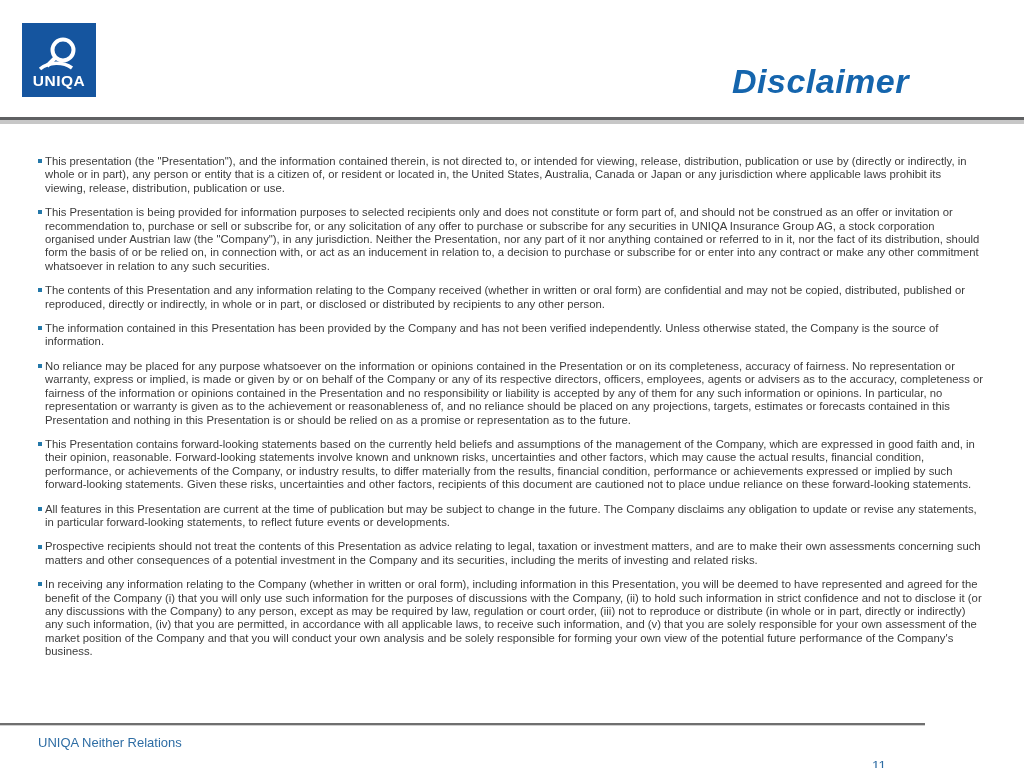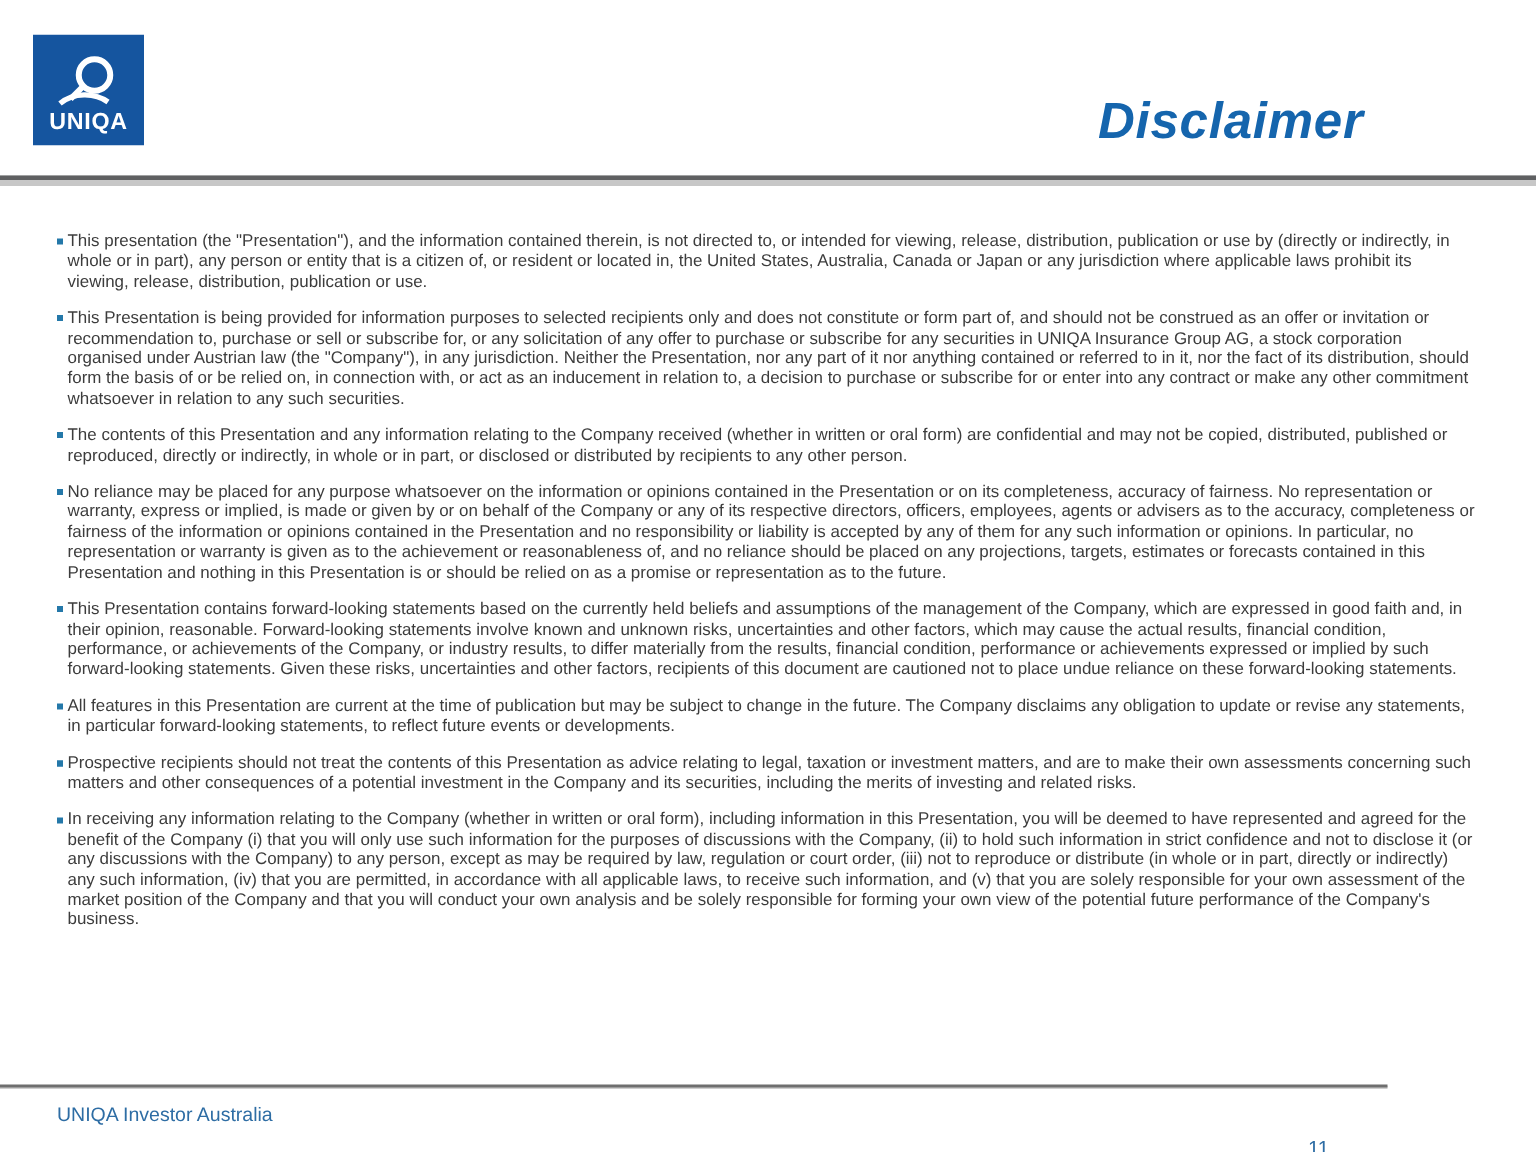--- a/index.html
+++ b/index.html
@@ -81,20 +81,24 @@
     <div class="para">
       <span class="bullet"></span>
       <span class="ptext">This Presentation is being provided for information purposes to selected recipients only and does not constitute or form part of, and should not be construed as an offer or invitation or recommendation to, purchase or sell or subscribe for, or any solicitation of any offer to purchase or subscribe for any securities in UNIQA Insurance Group AG, a stock corporation organised under Austrian law (the "Company"), in any jurisdiction. Neither the Presentation, nor any part of it nor anything contained or referred to in it, nor the fact of its distribution, should form the basis of or be relied on, in connection with, or act as an inducement in relation to, a decision to purchase or subscribe for or enter into any contract or make any other commitment whatsoever in relation to any such securities.</span>
     </div>
 
     <div class="para">
       <span class="bullet"></span>
       <span class="ptext">The contents of this Presentation and any information relating to the Company received (whether in written or oral form) are confidential and may not be copied, distributed, published or reproduced, directly or indirectly, in whole or in part, or disclosed or distributed by recipients to any other person.</span>
     </div>
 
+    <div class="para">
+      <span class="bullet"></span>
+      <span class="ptext">The information contained in this Presentation has been provided by the Company and has not been verified independently. Unless otherwise stated, the Company is the source of information.</span>
+    </div>
 
     <div class="para">
       <span class="bullet"></span>
       <span class="ptext">No reliance may be placed for any purpose whatsoever on the information or opinions contained in the Presentation or on its completeness, accuracy of fairness. No representation or warranty, express or implied, is made or given by or on behalf of the Company or any of its respective directors, officers, employees, agents or advisers as to the accuracy, completeness or fairness of the information or opinions contained in the Presentation and no responsibility or liability is accepted by any of them for any such information or opinions. In particular, no representation or warranty is given as to the achievement or reasonableness of, and no reliance should be placed on any projections, targets, estimates or forecasts contained in this Presentation and nothing in this Presentation is or should be relied on as a promise or representation as to the future.</span>
     </div>
 
     <div class="para">
       <span class="bullet"></span>
       <span class="ptext">This Presentation contains forward-looking statements based on the currently held beliefs and assumptions of the management of the Company, which are expressed in good faith and, in their opinion, reasonable. Forward-looking statements involve known and unknown risks, uncertainties and other factors, which may cause the actual results, financial condition, performance, or achievements of the Company, or industry results, to differ materially from the results, financial condition, performance or achievements expressed or implied by such forward-looking statements. Given these risks, uncertainties and other factors, recipients of this document are cautioned not to place undue reliance on these forward-looking statements.</span>
     </div>
@@ -113,16 +117,16 @@
       <span class="ptext">Prospective recipients should not treat the contents of this Presentation as advice relating to legal, taxation or investment matters, and are to make their own assessments concerning such matters and other consequences of a potential investment in the Company and its securities, including the merits of investing and related risks.</span>
     </div>
 
     <div class="para">
       <span class="bullet"></span>
       <span class="ptext">In receiving any information relating to the Company (whether in written or oral form), including information in this Presentation, you will be deemed to have represented and agreed for the benefit of the Company (i) that you will only use such information for the purposes of discussions with the Company, (ii) to hold such information in strict confidence and not to disclose it (or any discussions with the Company) to any person, except as may be required by law, regulation or court order, (iii) not to reproduce or distribute (in whole or in part, directly or indirectly) any such information, (iv) that you are permitted, in accordance with all applicable laws, to receive such information, and (v) that you are solely responsible for your own assessment of the market position of the Company and that you will conduct your own analysis and be solely responsible for forming your own view of the potential future performance of the Company's business.</span>
     </div>
   </div>
 
   <div class="divider-bottom"></div>
-  <div class="footer-left">UNIQA Investor Australia</div>
+  <div class="footer-left">UNIQA Neither Relations</div>
   <div class="page-number">11</div>
 
 </div>
 
 </body></html>

